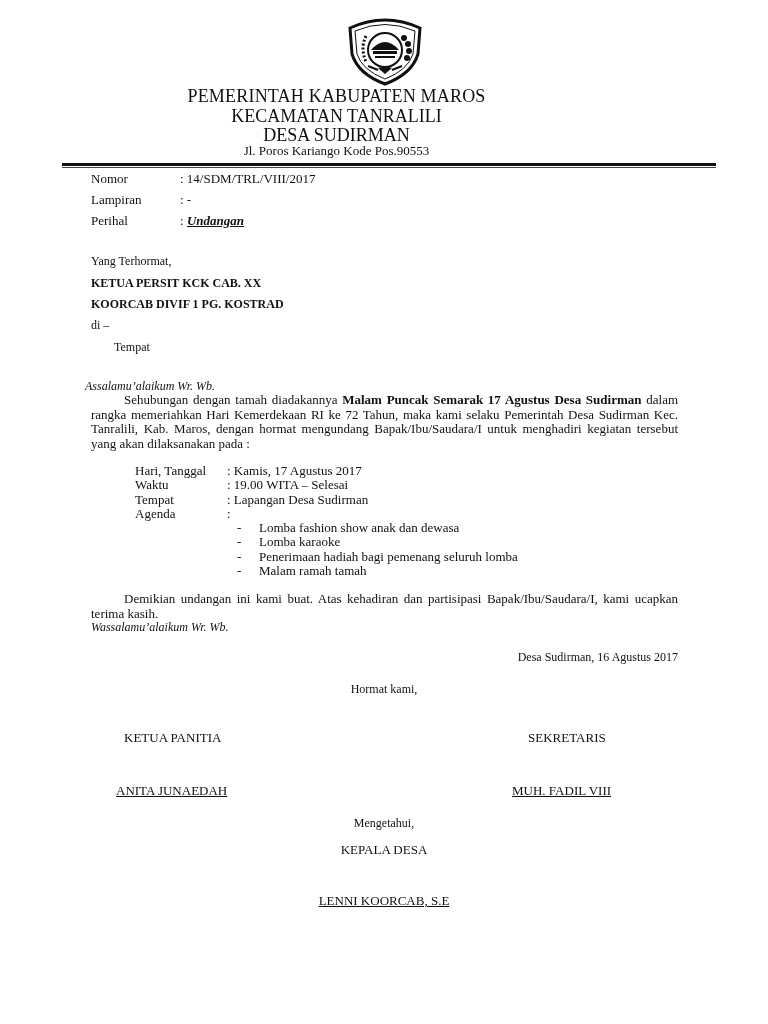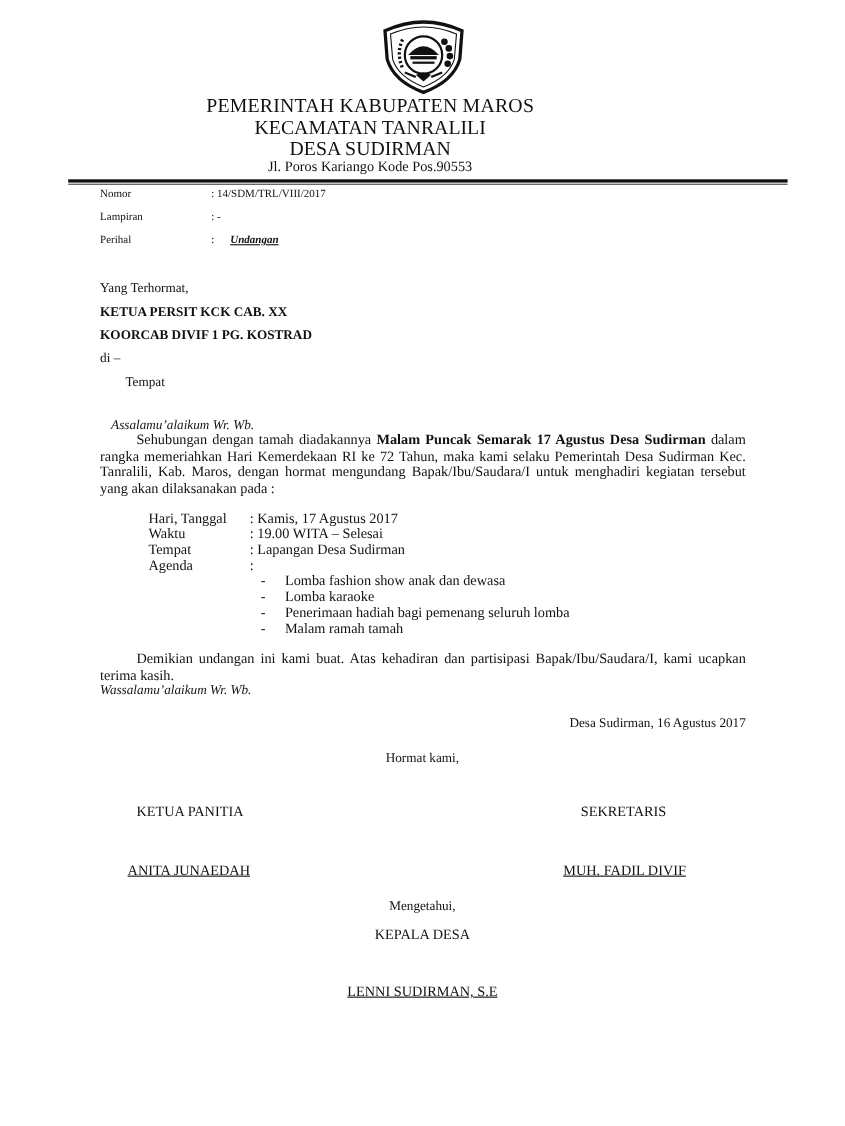--- a/index.html
+++ b/index.html
@@ -11,21 +11,21 @@
   .abs { position: absolute; }
   .logo { left: 342px; top: 14px; width: 86px; height: 72px; }
   .kop { left: 0; width: 673px; text-align: center; }
   .kop-1 { top: 86px; font-size: 18px; letter-spacing: 0.2px; }
   .kop-2 { top: 106px; font-size: 18px; }
   .kop-3 { top: 125px; font-size: 18px; }
   .kop-4 { top: 143px; font-size: 13px; }
   .rule-thick { left: 62px; width: 654px; top: 163px; height: 3px; background: #111; }
   .rule-thin { left: 62px; width: 654px; top: 167px; height: 1px; background: #444; }
 
-  .meta-row { left: 91px; font-size: 10px; display: flex; gap: 12px; }
+  .meta-row { left: 91px; font-size: 13px; display: flex; }
   .meta-label { width: 89px; }
   .meta-val-u { font-weight: bold; font-style: italic; text-decoration: underline; }
 
   .txt { font-size: 12px; }
   .bold { font-weight: bold; }
   .ital { font-style: italic; }
   .under { text-decoration: underline; }
 
   .para {
     left: 91px; width: 587px; font-size: 13px; line-height: 14.6px;
@@ -81,21 +81,21 @@
   <span style="white-space:pre">: </span>
   <span class="meta-val-u">Undangan</span>
 </div>
 
 <div class="abs txt" style="left:91px; top:254px">Yang Terhormat,</div>
 <div class="abs txt bold" style="left:91px; top:276px">KETUA PERSIT KCK CAB. XX</div>
 <div class="abs txt bold" style="left:91px; top:297px">KOORCAB DIVIF 1 PG. KOSTRAD</div>
 <div class="abs txt" style="left:91px; top:318px">di –</div>
 <div class="abs txt" style="left:114px; top:340px">Tempat</div>
 
-<div class="abs txt ital" style="left:101px; top:379px">Assalamu’alaikum Wr. Wb.</div>
+<div class="abs txt ital" style="left:85px; top:379px">Assalamu’alaikum Wr. Wb.</div>
 <div class="abs para indent" style="top:393px">
   <span>Sehubungan dengan tamah diadakannya </span><span class="bold">Malam Puncak Semarak 17 Agustus Desa Sudirman</span><span> dalam rangka memeriahkan Hari Kemerdekaan RI ke 72 Tahun, maka kami selaku Pemerintah Desa Sudirman Kec. Tanralili, Kab. Maros, dengan hormat mengundang Bapak/Ibu/Saudara/I untuk menghadiri kegiatan tersebut yang akan dilaksanakan pada :</span>
 </div>
 
 <div class="abs ev-row" style="top:464px">
   <span class="ev-label">Hari, Tanggal</span>
   <span>: Kamis, 17 Agustus 2017</span>
 </div>
 <div class="abs ev-row" style="top:478px">
   <span class="ev-label">Waktu</span>
@@ -128,17 +128,17 @@
 </div>
 
 <div class="abs para indent" style="top:592px">Demikian undangan ini kami buat. Atas kehadiran dan partisipasi Bapak/Ibu/Saudara/I, kami ucapkan terima kasih.</div>
 <div class="abs txt ital" style="left:91px; top:620px">Wassalamu’alaikum Wr. Wb.</div>
 <div class="abs txt" style="right:90px; top:650px">Desa Sudirman, 16  Agustus 2017</div>
 <div class="abs txt center" style="top:682px">Hormat kami,</div>
 
 <div class="abs sig" style="left:124px; top:730px">KETUA PANITIA</div>
 <div class="abs sig" style="left:528px; top:730px">SEKRETARIS</div>
 <div class="abs sig under" style="left:116px; top:783px">ANITA JUNAEDAH</div>
-<div class="abs sig under" style="left:512px; top:783px">MUH. FADIL DIVIF</div>
+<div class="abs sig under" style="left:512px; top:783px">MUH. FADIL VIII</div>
 
 <div class="abs txt center" style="top:816px">Mengetahui,</div>
 <div class="abs sig center" style="top:842px">KEPALA DESA</div>
-<div class="abs sig under center" style="top:893px">LENNI SUDIRMAN, S.E</div>
+<div class="abs sig under center" style="top:893px">LENNI KOORCAB, S.E</div>
 
 </body></html>

